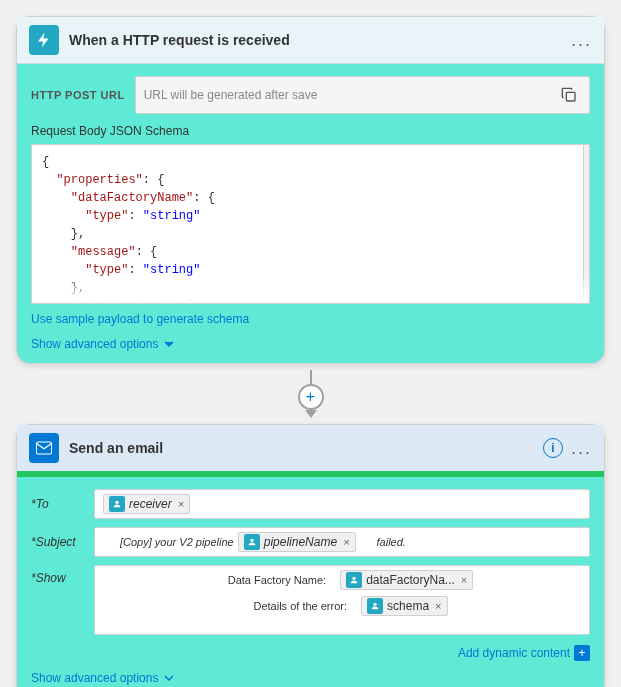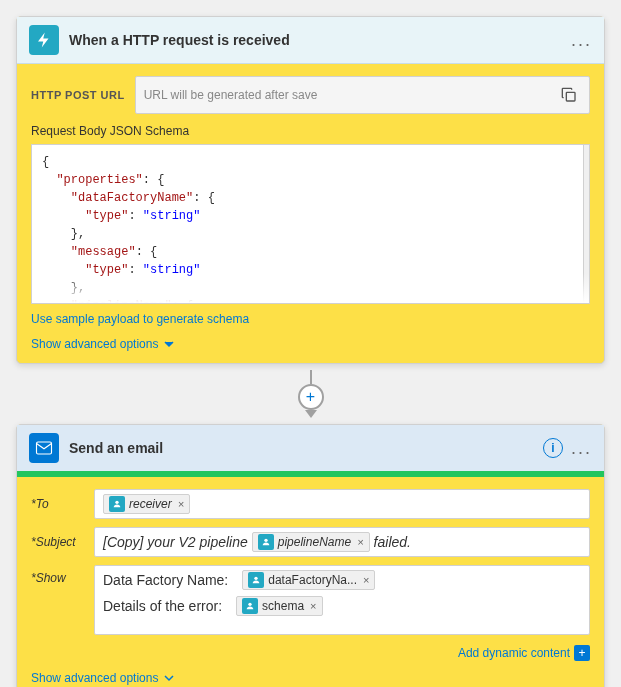--- a/index.html
+++ b/index.html
@@ -14,23 +14,23 @@
     }
     .page-wrapper {
       width: 589px;
       display: flex;
       flex-direction: column;
       gap: 0;
     }
 
     
     .card {
-      background: #fde047;
+      background: #5eead4;
       border: 1px solid #d0d0d0;
-      border-radius: 5px;
+      border-radius: 14px;
       box-shadow: 0 2px 6px rgba(0,0,0,0.12);
     }
 
     
     .http-card {}
     .card-header {
       display: flex;
       align-items: center;
       padding: 8px 12px;
       background: #e8f4f8;
@@ -298,38 +298,40 @@
       cursor: pointer;
       color: #666;
       font-size: 11px;
       margin-left: 2px;
     }
     .tag-text {
       font-size: 12px;
       color: #333;
     }
     .static-text-inline {
-      font-size: 14px;
+      font-size: 11px;
       color: #333;
+      margin-left: 17px;
     }
 
     .body-field {
       border: 1px solid #d0d0d0;
       border-radius: 2px;
       padding: 4px 8px;
       font-size: 12px;
       min-height: 70px;
       background: #fff;
     }
     .body-line {
       display: flex;
       align-items: center;
       gap: 14px;
       margin-bottom: 6px;
       flex-wrap: wrap;
+      justify-content: center;
     }
 
     .add-dynamic {
       text-align: right;
       margin-top: 4px;
     }
     .add-dynamic-btn {
       display: inline-flex;
       align-items: center;
       gap: 4px;

